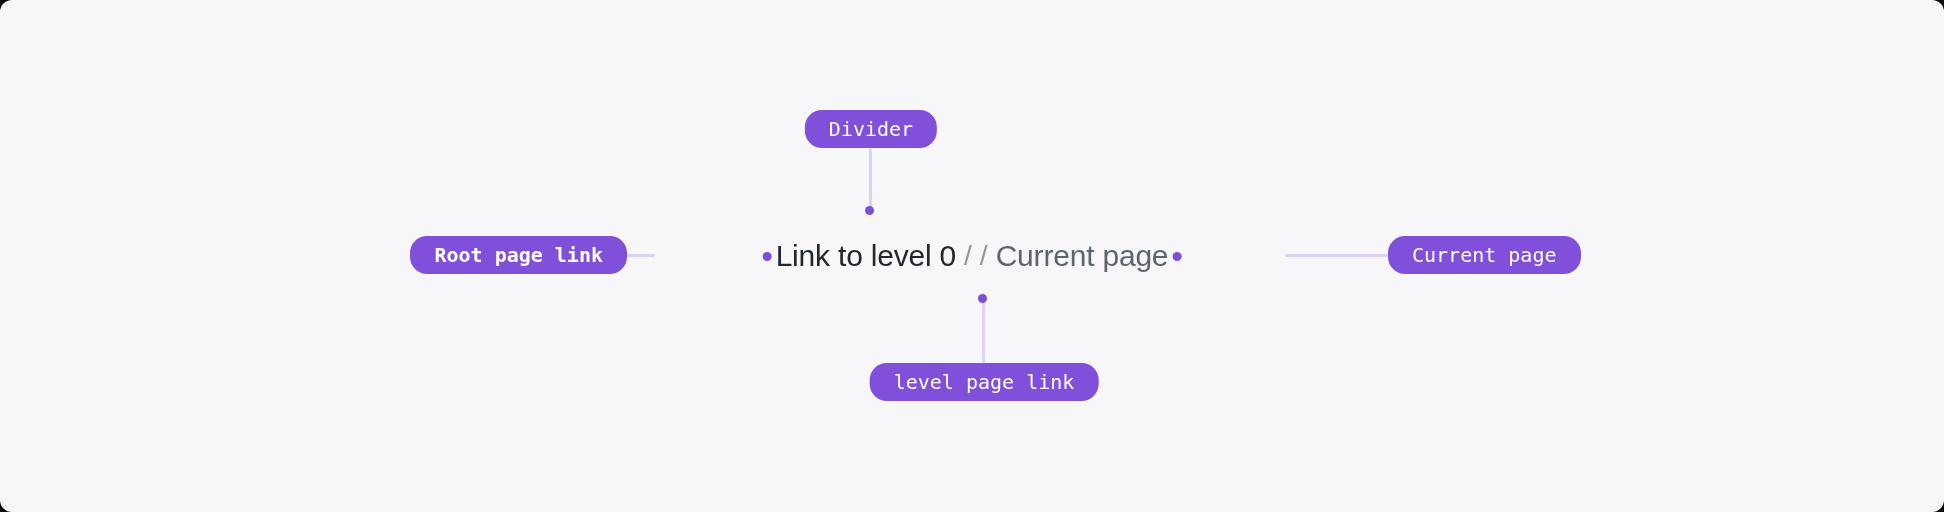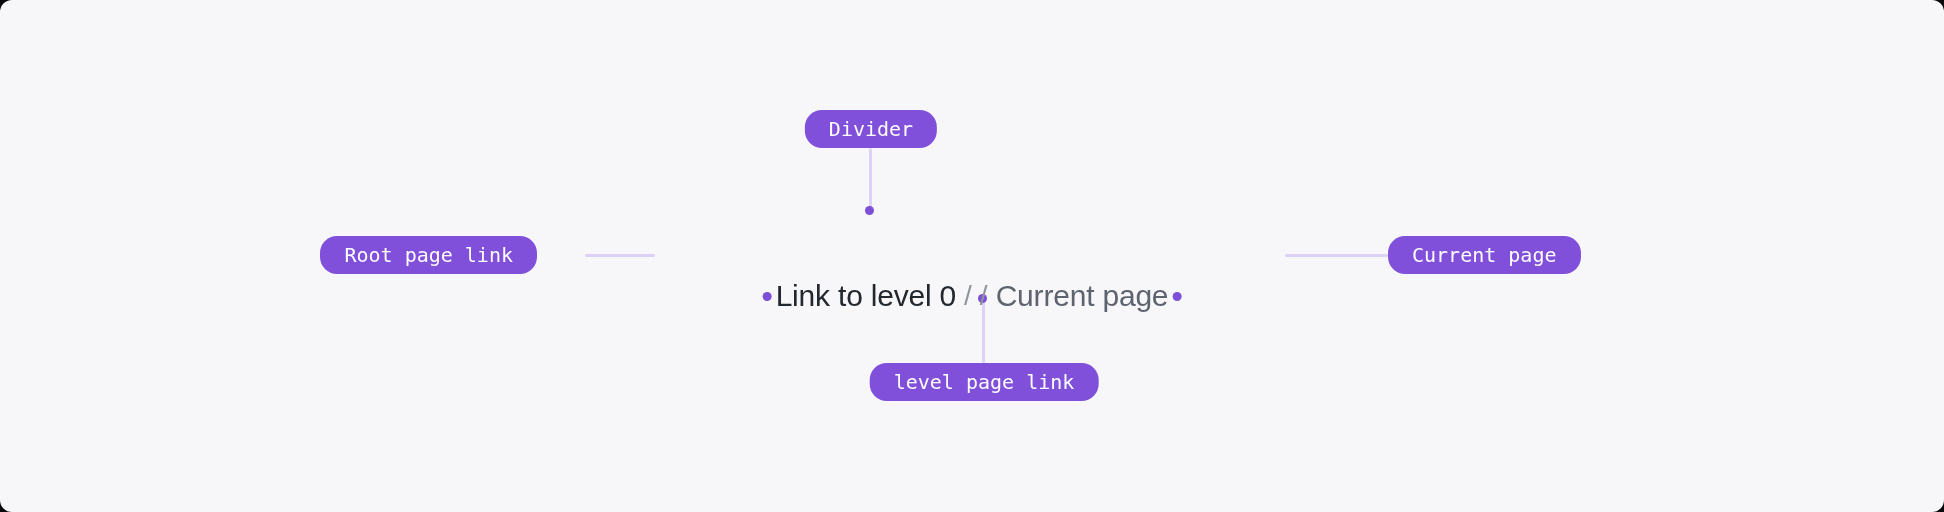--- a/index.html
+++ b/index.html
@@ -28,21 +28,21 @@
     justify-content: center;
     background: var(--accent, #8150da);
     color: var(--badge_text, #fdfdff);
     border-radius: 17px;
     font-family: "DejaVu Sans Mono", "Liberation Mono", monospace;
     font-size: 20px;
     white-space: nowrap;
     z-index: 3;
   }
   .badge-divider { left: 871px;  top: 110px; transform: translateX(-50%); }
-  .badge-root    { right: 1407px; top: 255px; transform: translateY(-50%); }
+  .badge-root    { right: 1317px; top: 255px; transform: translateY(-50%); font-weight: bold; }
   .badge-current { left: 1388px; top: 255px; transform: translateY(-50%); }
   .badge-parent  { left: 984px;  top: 363px; transform: translateX(-50%); }
 
   
   .conn {
     position: absolute;
     background: var(--connector, #ddd2f5);
     border-radius: 2px;
     z-index: 1;
   }
@@ -68,21 +68,20 @@
     position: absolute;
     left: 972px;
     top: 256px;
     transform: translate(-50%, -50%);
     display: flex;
     align-items: center;
     gap: 8px;
     font-size: 30px;
     white-space: nowrap;
     z-index: 2;
-    margin-top: 40px;
   }
   .dot-inline { position: static; margin: 0 -4px; flex: none; }
   .crumb-link {
     color: var(--link_text, #23272e);
     text-decoration: none;
     letter-spacing: -0.2px;
     cursor: pointer;
   }
   .sep {
     color: var(--separator_text, #8f949c);

